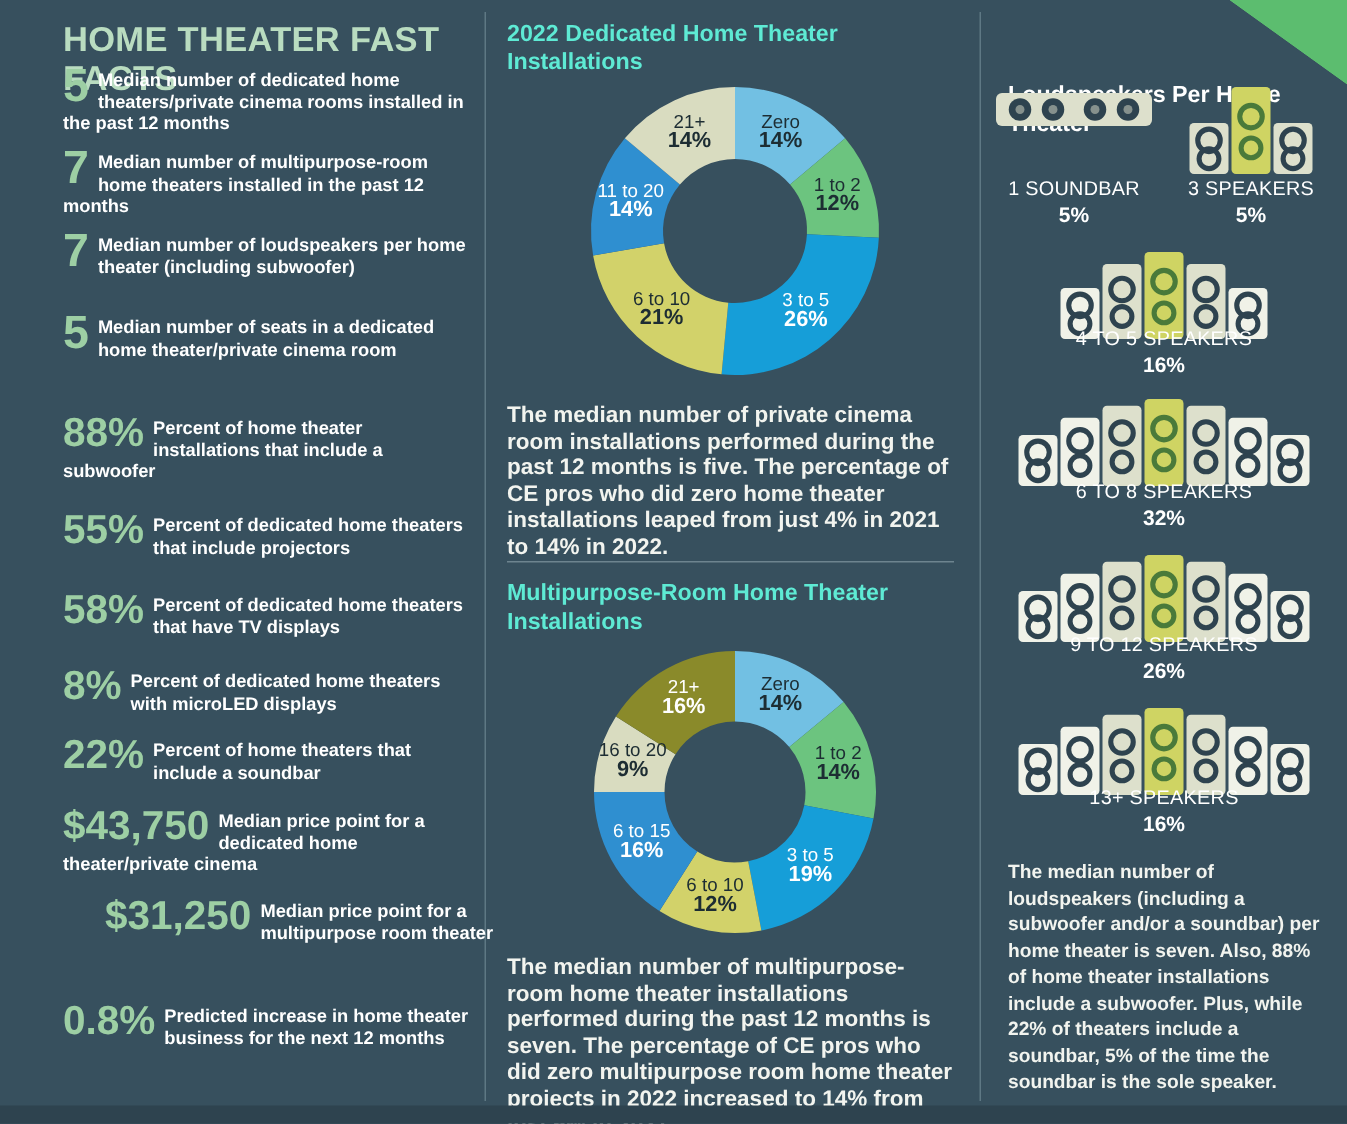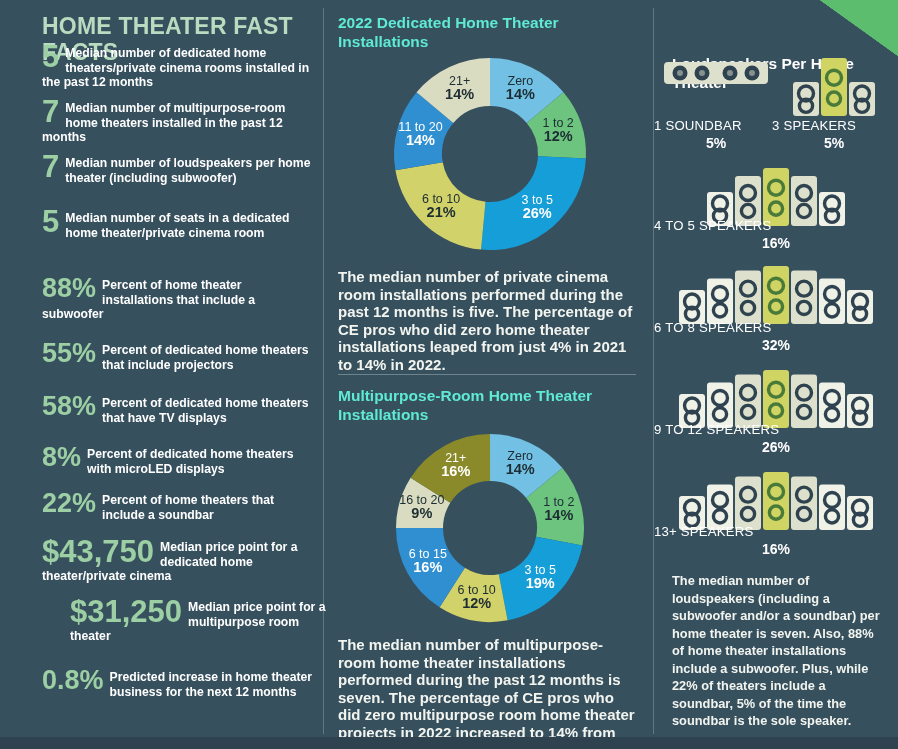--- a/index.html
+++ b/index.html
@@ -41,21 +41,21 @@
   .fact{
     position:absolute;left:42px;width:272px;
     color:#ffffff;font-size:12.2px;font-weight:bold;line-height:14.6px;
   }
   .fact .big{
     float:left;color:#9dcfa4;font-weight:bold;
     margin-right:6px;line-height:.92;
   }
   .fact .big.n{font-size:31px;margin-top:-3px;}
   .fact .big.p{font-size:27px;margin-top:-2px;}
-  .fact .big.money{font-size:31px;margin-top:-2px;text-align:center;}
+  .fact .big.money{font-size:27px;margin-top:-2px;text-align:center;}
   .fact .txt{display:block;}
 
   
   .mid-title{
     position:absolute;color:#5eead4;font-size:15.5px;font-weight:bold;
     line-height:19px;left:14px;width:300px;
   }
   .donut-wrap{position:absolute;left:0;width:329px;}
   .dlabel{
     position:absolute;text-align:center;line-height:13px;
@@ -68,21 +68,21 @@
   }
   .hr{position:absolute;left:14px;width:298px;height:1px;background:#7b919b;opacity:.8;}
 
   
   .rt-title{
     position:absolute;left:18px;top:13px;width:200px;
     color:#ffffff;font-size:15.5px;font-weight:bold;line-height:19px;margin-top:41px;
   }
   .spk-group{position:absolute;}
   .spk-cap{
-    position:absolute;text-align:left;color:#ffffff;
+    position:absolute;text-align:center;color:#ffffff;
     font-size:13.2px;font-weight:normal;letter-spacing:.2px;white-space:nowrap;
   }
   .spk-pct{
     position:absolute;text-align:center;color:#ffffff;
     font-size:14px;font-weight:bold;white-space:nowrap;
   }
   .rt-body{
     position:absolute;left:18px;top:572px;width:212px;
     color:#f2f4ef;font-size:12.8px;font-weight:bold;line-height:17.5px;
   }

